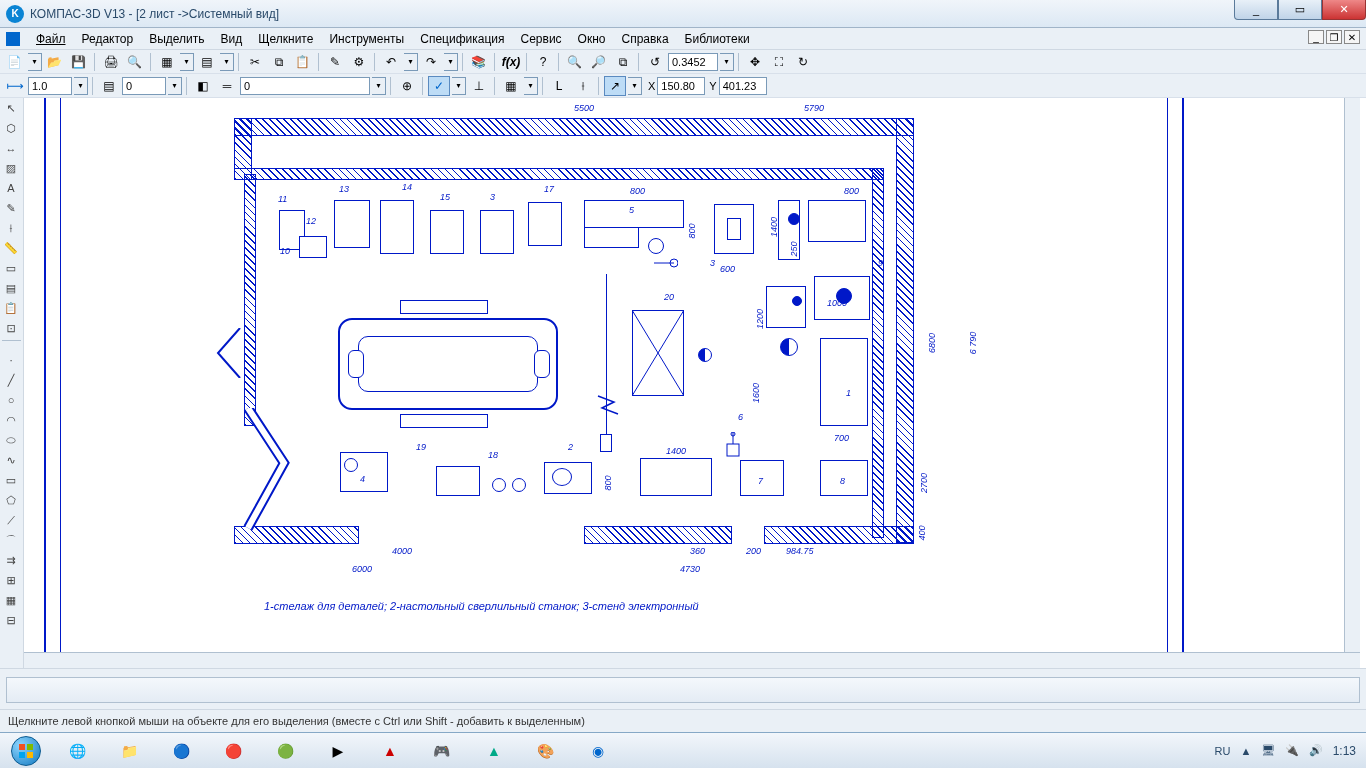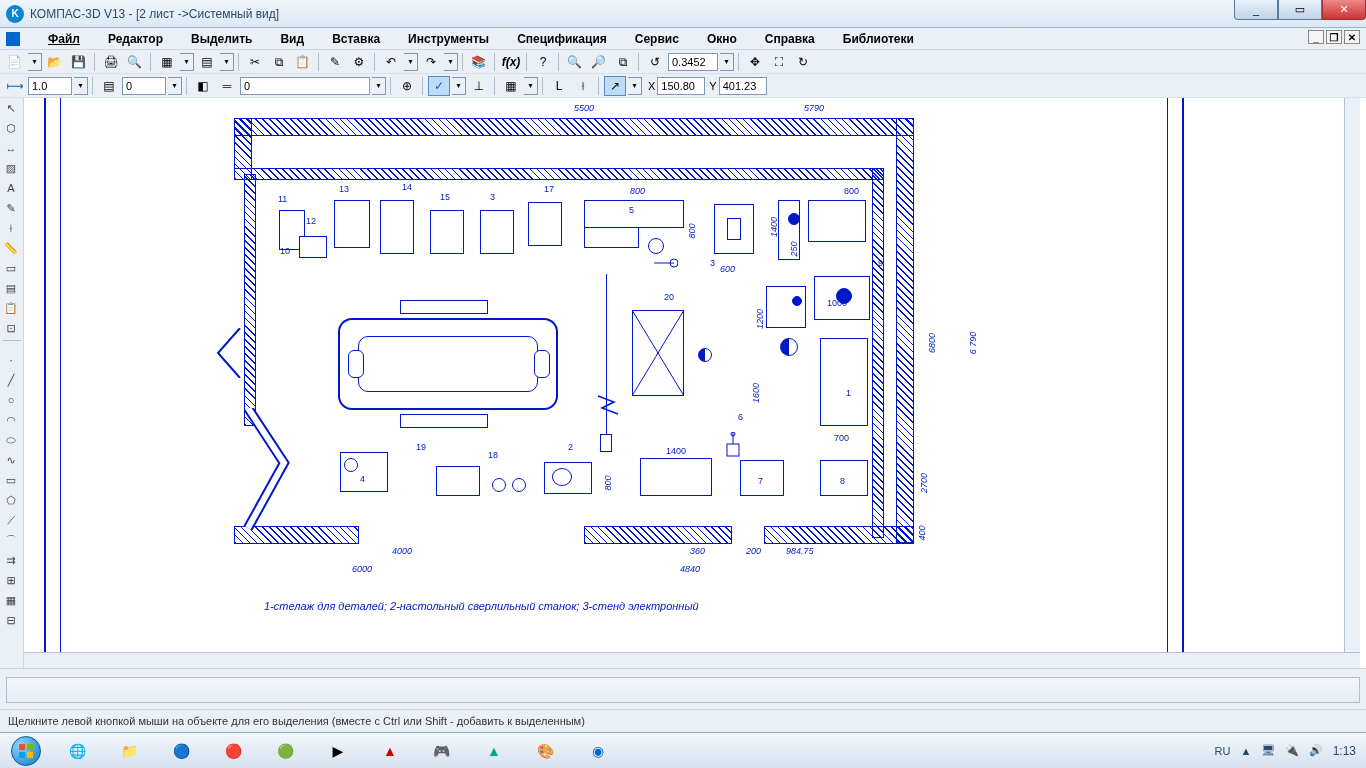--- a/index.html
+++ b/index.html
@@ -9,21 +9,21 @@
 .titlebar { height: 28px; background: linear-gradient(#f0f5fa,#dce8f4); border-bottom: 1px solid #a0b4c8; display: flex; align-items: center; padding: 0 2px; position: relative; }
 .titlebar .appicon { width: 18px; height: 18px; background: #0a84d4; border-radius: 50%; margin: 0 6px 0 4px; display:flex;align-items:center;justify-content:center;color:#fff;font-size:10px;font-weight:bold;}
 .titlebar .title { font-size: 12px; color: #2a4a6a; }
 .winbtns { position: absolute; right: 0; top: 0; display: flex; }
 .winbtn { width: 44px; height: 20px; border: 1px solid #5a7a9a; border-top:none; display: flex; align-items: center; justify-content: center; font-size: 11px; }
 .winbtn.min { background: linear-gradient(#e8f0f8,#c0d4e8); border-bottom-left-radius:4px;}
 .winbtn.max { background: linear-gradient(#e8f0f8,#c0d4e8); }
 .winbtn.close { background: linear-gradient(#e88,#c33); color:#fff; border-bottom-right-radius:4px; border-color:#933;}
 
 
-.menubar { height: 22px; background: #eaf0f6; border-bottom: 1px solid #cfd8e2; display: flex; align-items: center; padding: 0 6px; gap: 12px; position:relative;font-weight:bold;}
+.menubar { height: 22px; background: #eaf0f6; border-bottom: 1px solid #cfd8e2; display: flex; align-items: center; padding: 0 6px; gap: 0; position:relative;}
 .menubar .sysicon { width:14px;height:14px; background:#06c; margin-right:8px;}
 .menuitem { padding: 3px 8px; font-size: 12px; color: #000; cursor: default; }
 .menuitem u { text-decoration: underline; }
 .doccontrol { position:absolute; right:6px; top:2px; display:flex; gap:2px;}
 .doccontrol span { width:16px;height:14px;border:1px solid #888;background:#f5f5f5;font-size:10px;display:flex;align-items:center;justify-content:center;}
 
 
 .toolbars { background: #eaf0f6; border-bottom: 1px solid #cfd8e2; }
 .tbrow { height: 24px; display: flex; align-items: center; padding: 0 4px; gap: 2px; border-bottom: 1px solid #d8e0ea; }
 .tbbtn { width: 22px; height: 20px; border: 1px solid transparent; display: flex; align-items: center; justify-content: center; font-size: 12px; cursor: default;}
@@ -41,21 +41,21 @@
 .vruler { position:absolute; right:6px; top:0; bottom:16px; width:16px; background:#eaf0f6; border-left:1px solid #b0c0d0;}
 .hruler { position:absolute; left:0; right:6px; bottom:0; height:16px; background:#eaf0f6; border-top:1px solid #b0c0d0;}
 
 .drawing { position: absolute; left: 20px; top: 0; width: 1010px; height: 560px; }
 .sheetborder { position:absolute; left:0; top:-8px; width:1140px; height:620px; border: 2px solid #0018c8; border-top:none; border-bottom:none;}
 .sheetinner { position:absolute; left:16px; top:-8px; width:1108px; height:620px; border: 1px solid #0018c8; border-top:none; border-bottom:none;}
 
 
 .wall { position: absolute; background: repeating-linear-gradient(45deg, #0018c8 0, #0018c8 1.2px, transparent 1.2px, transparent 5px); border: 1px solid #0018c8; }
 .eq { position: absolute; border: 1.5px solid #0018c8; background: #fff; }
-.lbl { position: absolute; font-size: 9px; color: #0018c8; }
+.lbl { position: absolute; font-size: 9px; color: #0018c8; font-style: italic; }
 .dim { position:absolute; font-size: 9px; color:#0018c8; font-style: italic;}
 .car { position: absolute; border:2px solid #0018c8; border-radius: 14px; }
 .leader { position:absolute; width:1px; background:#0018c8;}
 .legend { position: absolute; font-size: 11px; color: #0018c8; font-style: italic; line-height: 1.6; }
 
 
 .propbar { position: absolute; left: 0; right: 0; top: 668px; height: 42px; background: #eaf0f6; border-top: 1px solid #cfd8e2; border-bottom: 1px solid #cfd8e2; }
 .propinner { height: 26px; margin: 8px 6px; border: 1px solid #b0c0d0; background: linear-gradient(#f4f8fc,#e4ecf4); }
 .statusbar { position: absolute; left: 0; right: 0; top: 710px; height: 22px; background: #eaf0f6; display: flex; align-items: center; padding: 0 8px; font-size: 11px; color: #333;}
 
@@ -79,21 +79,21 @@
     <div class="winbtn close">✕</div>
   </div>
 </div>
 
 <div class="menubar">
   <div class="sysicon"></div>
   <div class="menuitem"><u>Файл</u></div>
   <div class="menuitem">Редактор</div>
   <div class="menuitem">Выделить</div>
   <div class="menuitem">Вид</div>
-  <div class="menuitem">Вставка</div>
+  <div class="menuitem">Щелкните</div>
   <div class="menuitem">Инструменты</div>
   <div class="menuitem">Спецификация</div>
   <div class="menuitem">Сервис</div>
   <div class="menuitem">Окно</div>
   <div class="menuitem">Справка</div>
   <div class="menuitem">Библиотеки</div>
   <div class="doccontrol">
     <span>_</span>
     <span>❐</span>
     <span>✕</span>
@@ -348,21 +348,21 @@
       <div class="dim" style="left:640px;top:128px;transform:rotate(-90deg)">800</div>
       <div class="dim" style="left:676px;top:166px">600</div>
       <div class="dim" style="left:720px;top:124px;transform:rotate(-90deg)">1400</div>
       <div class="dim" style="left:706px;top:216px;transform:rotate(-90deg)">1200</div>
       <div class="dim" style="left:742px;top:146px;transform:rotate(-90deg)">250</div>
       <div class="dim" style="left:702px;top:290px;transform:rotate(-90deg)">1600</div>
       <div class="dim" style="left:878px;top:240px;transform:rotate(-90deg)">6800</div>
       <div class="dim" style="left:918px;top:240px;transform:rotate(-90deg)">6 790</div>
       <div class="dim" style="left:348px;top:448px">4000</div>
       <div class="dim" style="left:308px;top:466px">6000</div>
-      <div class="dim" style="left:636px;top:466px">4840</div>
+      <div class="dim" style="left:636px;top:466px">4730</div>
       <div class="dim" style="left:646px;top:448px">360</div>
       <div class="dim" style="left:702px;top:448px">200</div>
       <div class="dim" style="left:742px;top:448px">984.75</div>
       <div class="dim" style="left:870px;top:380px;transform:rotate(-90deg)">2700</div>
       <div class="dim" style="left:870px;top:430px;transform:rotate(-90deg)">400</div>
       <div class="dim" style="left:556px;top:380px;transform:rotate(-90deg)">800</div>
 
       <div class="legend" style="left:220px;top:500px;width:700px">
         <div>1-стелаж для деталей;  2-настольный сверлильный станок;  3-стенд электронный</div>
       </div>

